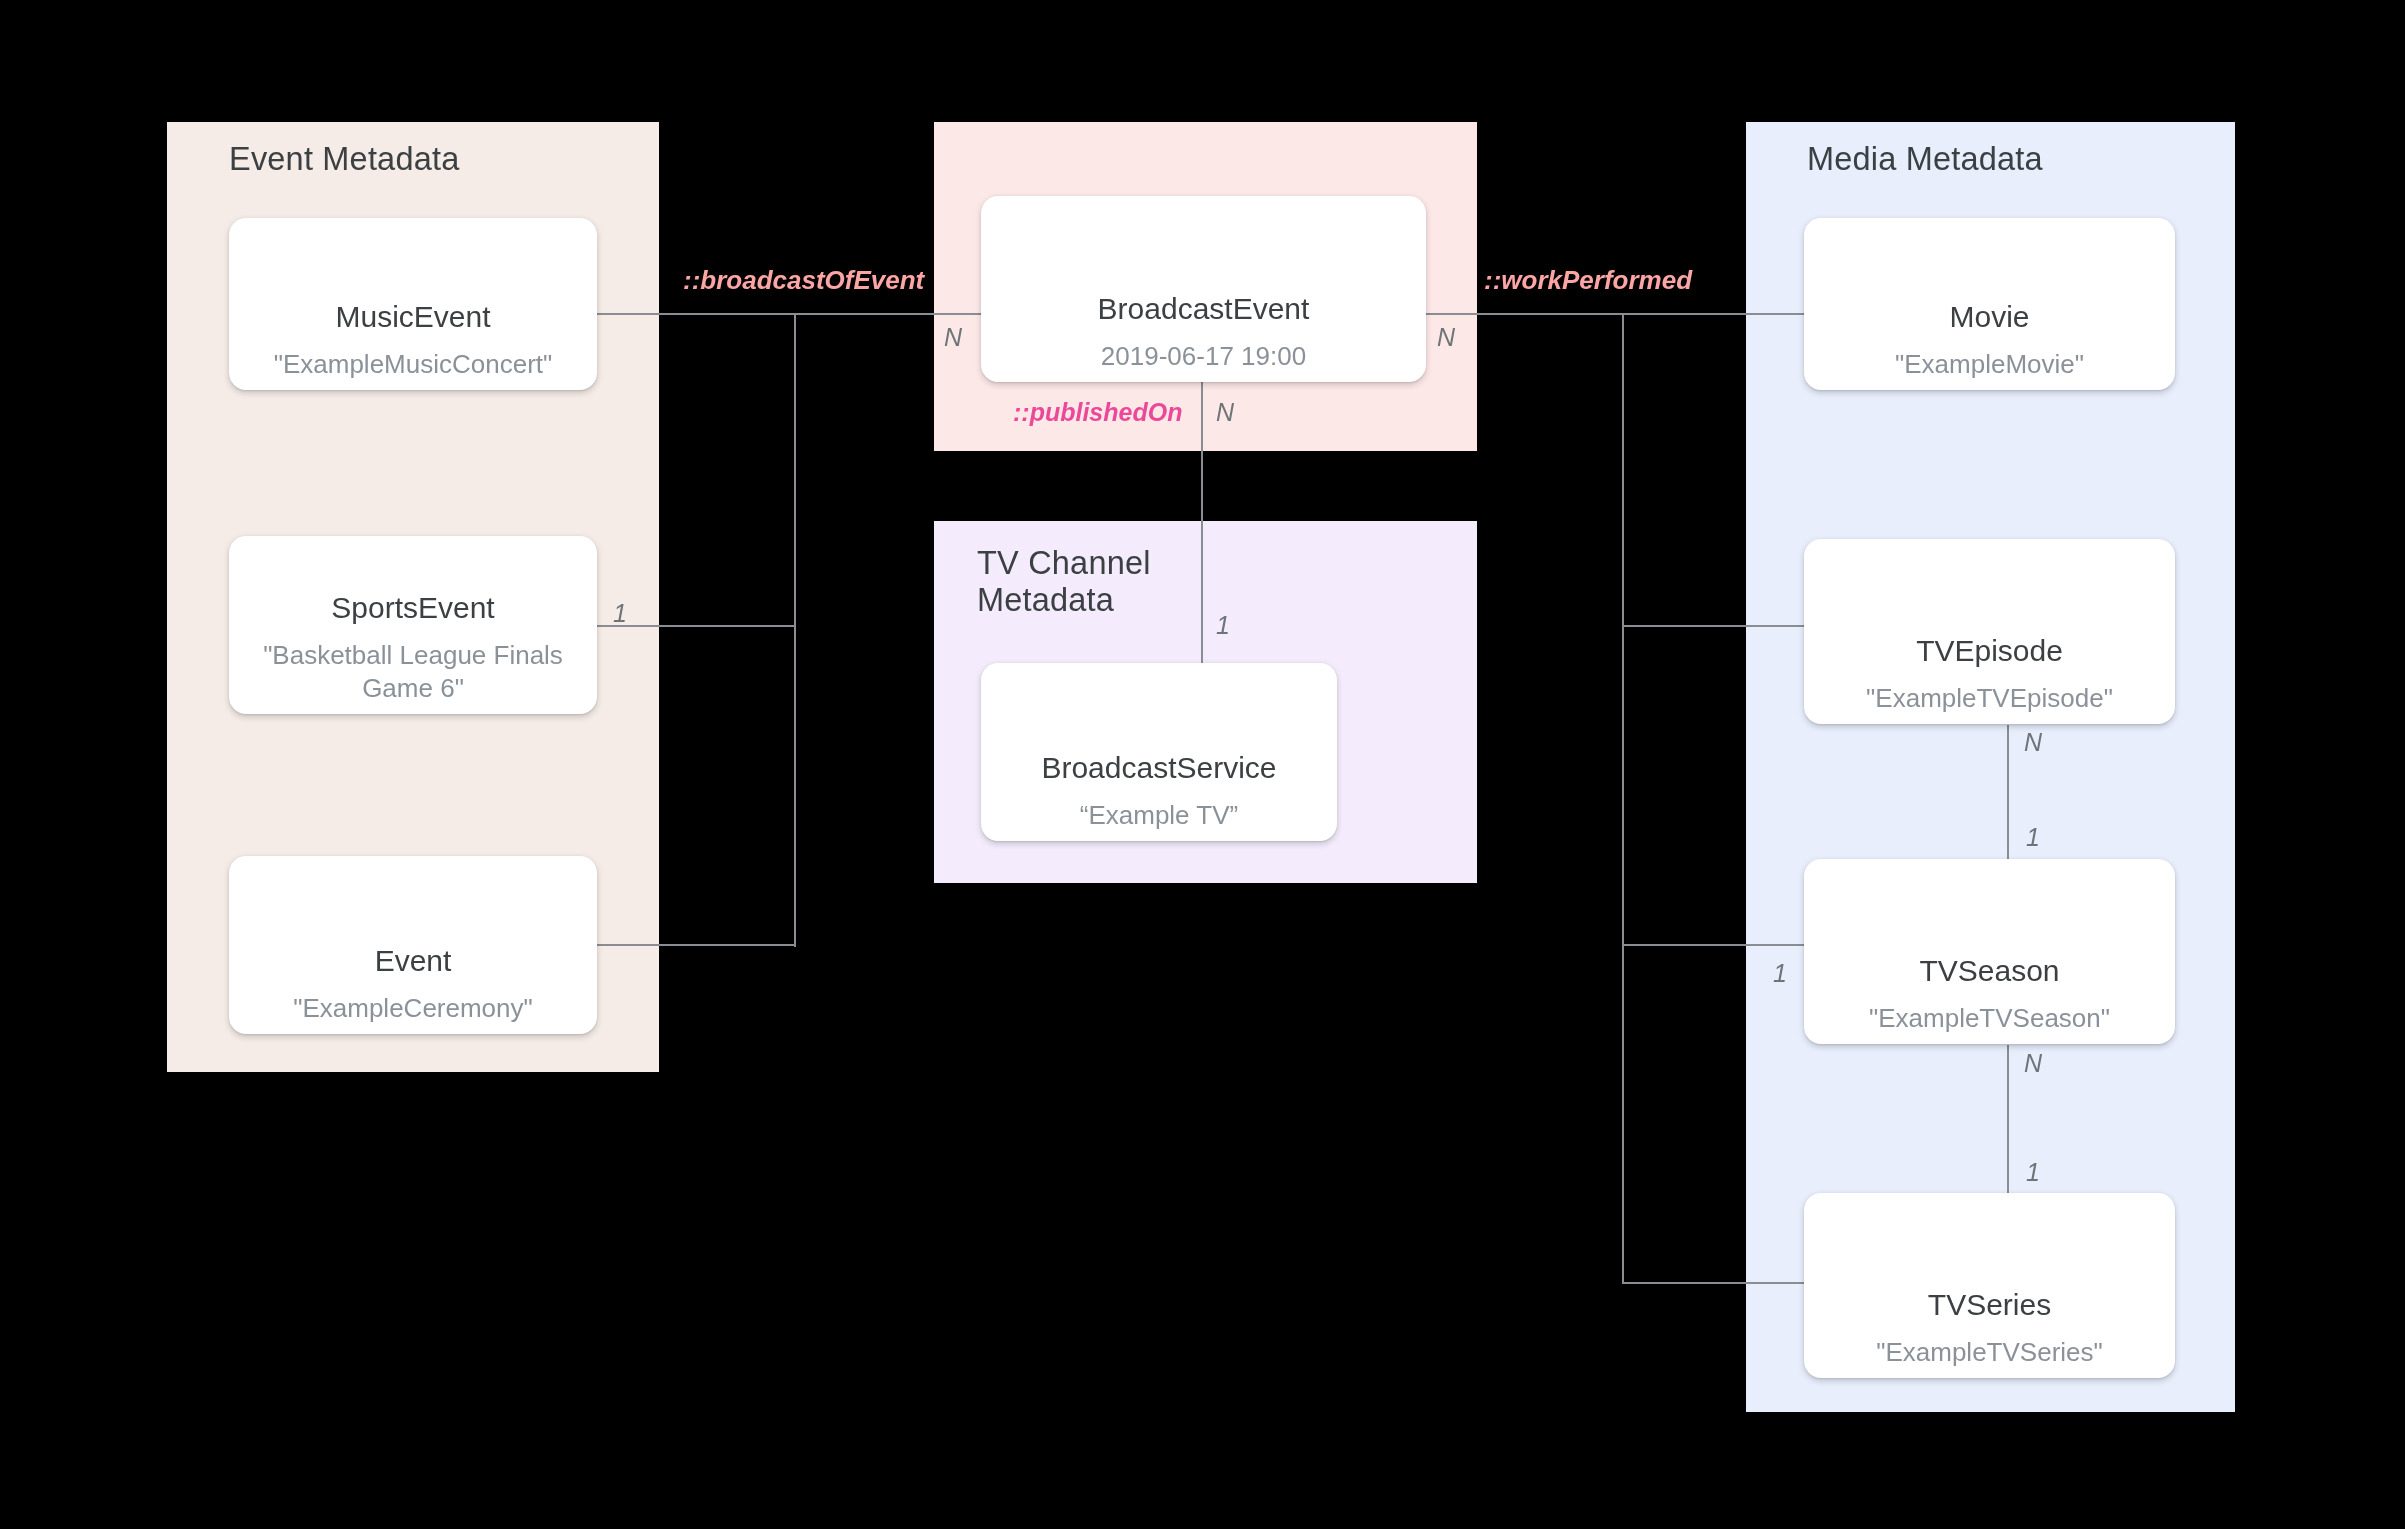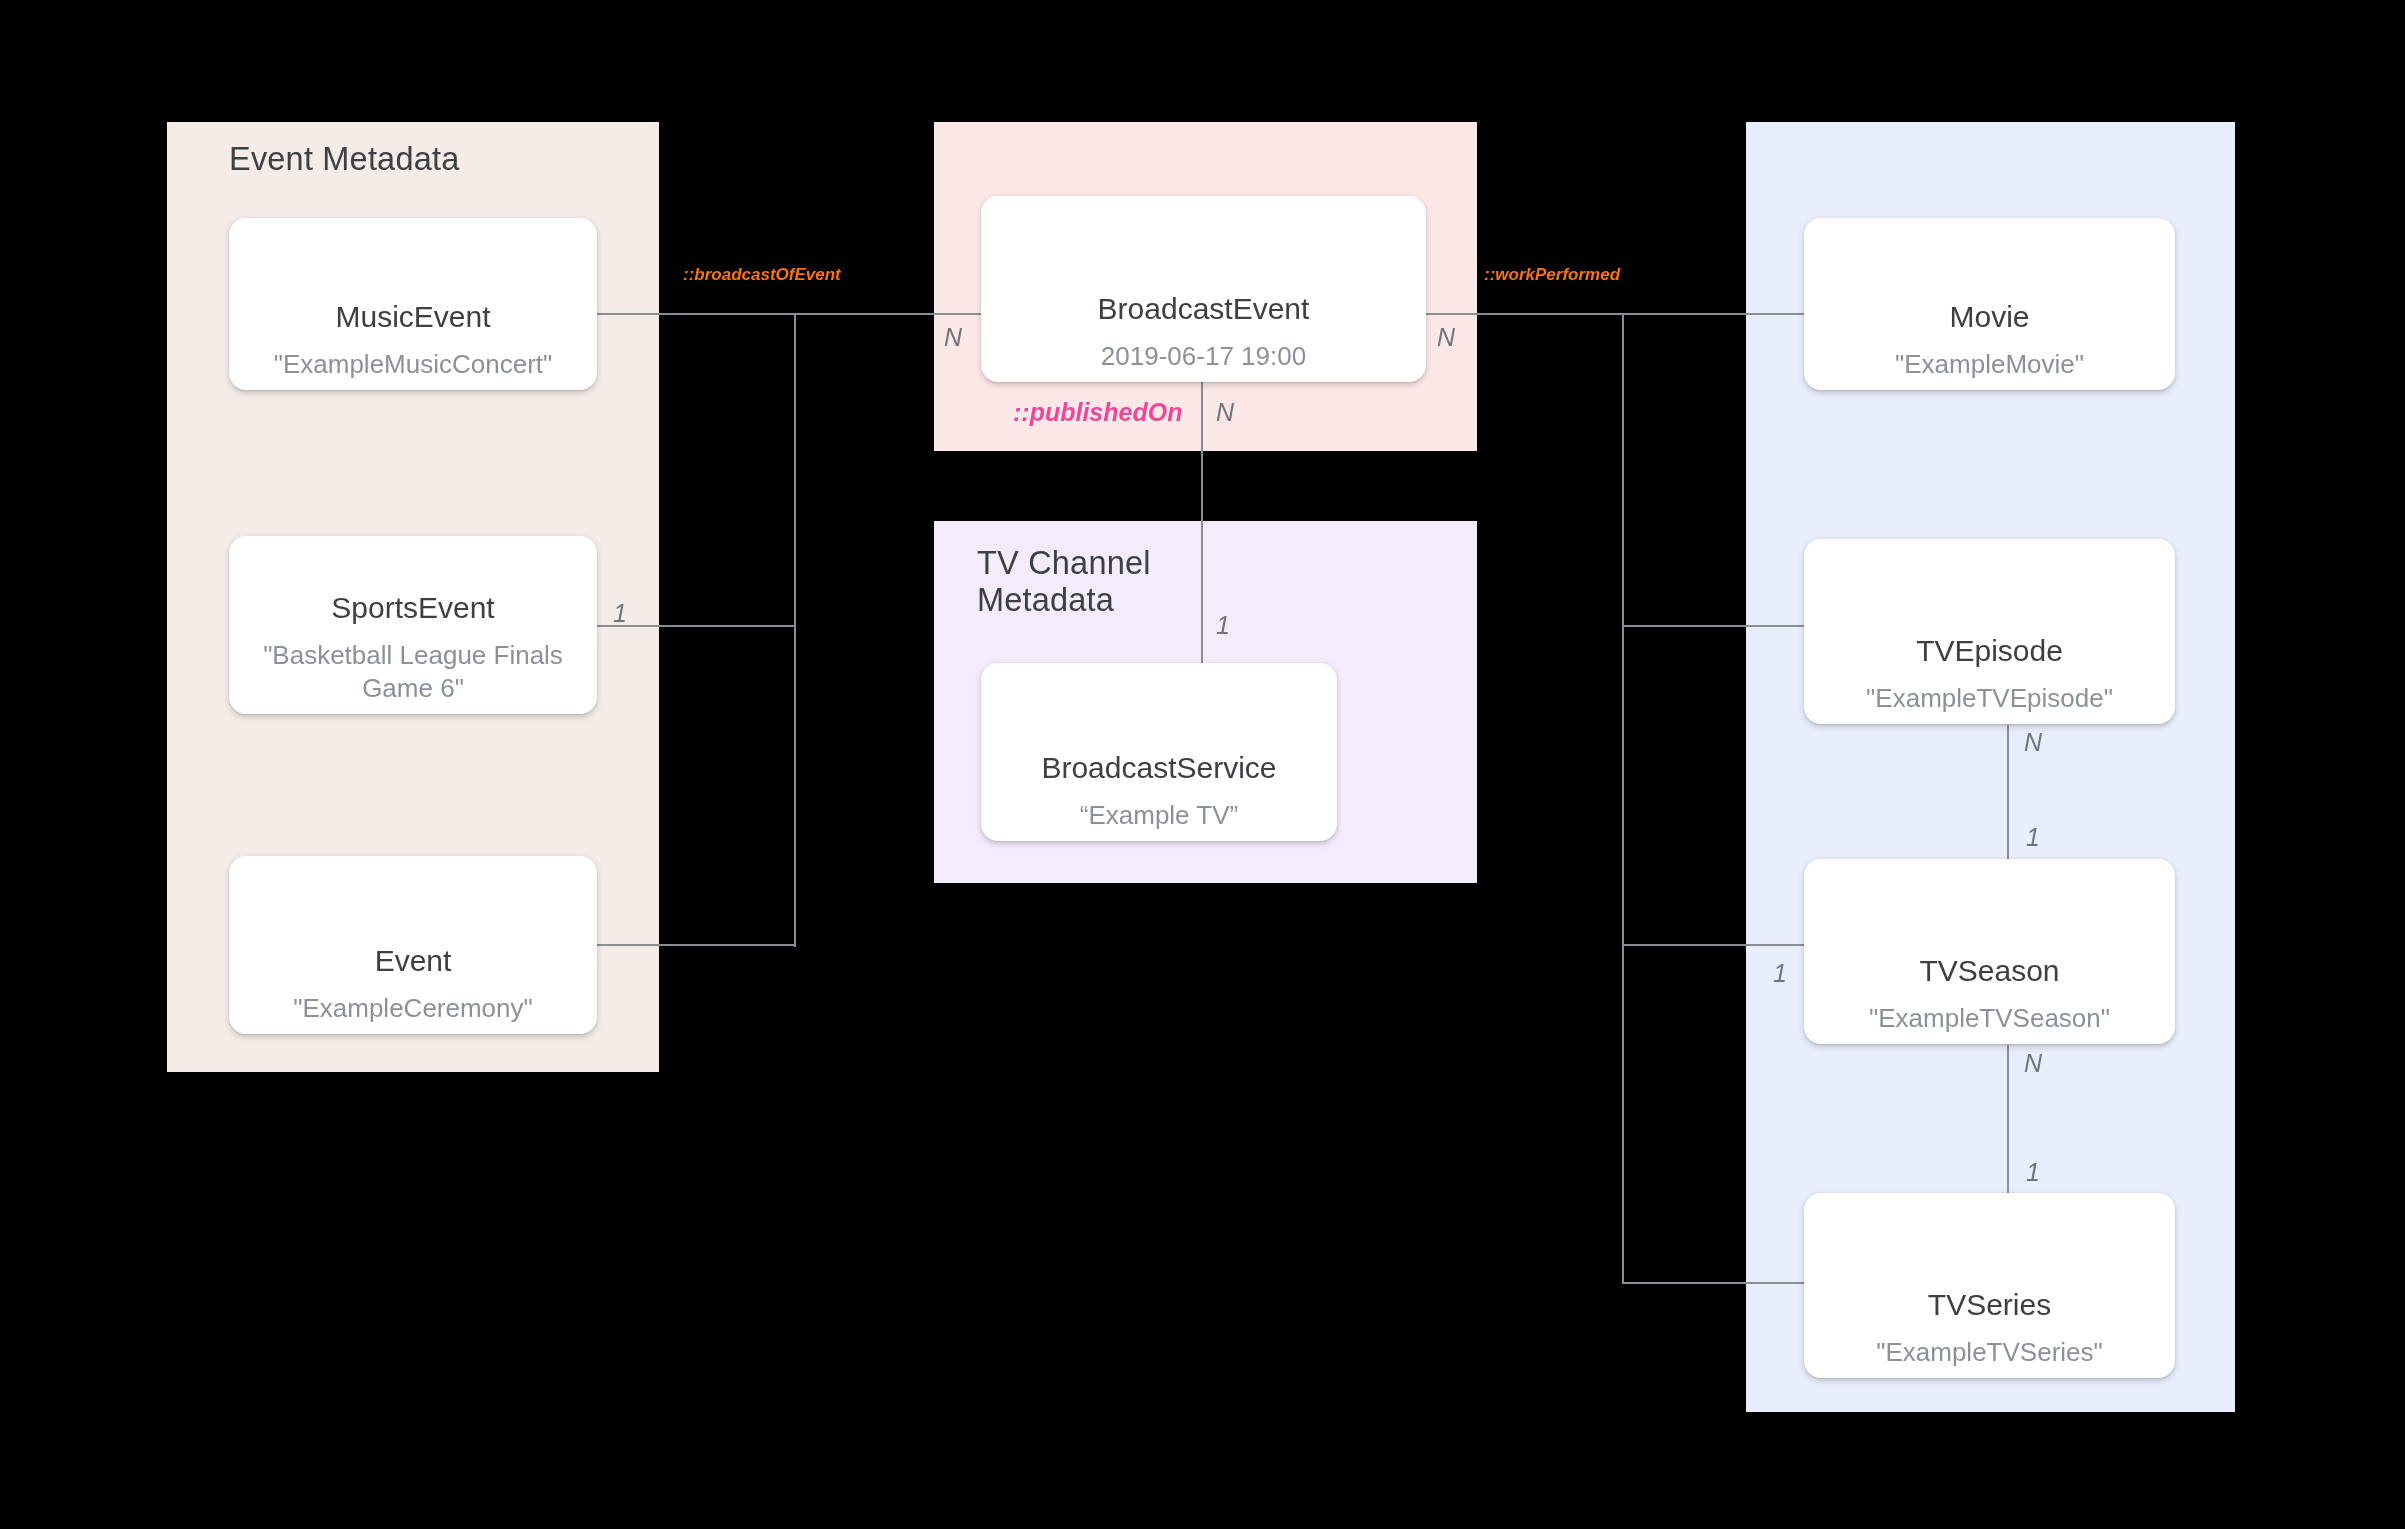--- a/index.html
+++ b/index.html
@@ -45,22 +45,22 @@
     font-size:26px;
     text-align:center;
     line-height:1.25;
   }
   
   .line-h{position:absolute;height:1.9px;background:#8a8d91;}
   .line-v{position:absolute;width:1.9px;background:#8a8d91;}
   
   .rel-label{
     position:absolute;
-    color:#f97316;
-    font-size:17px;
+    color:#fca5a5;
+    font-size:26px;
     font-style:italic;
     font-weight:bold;
     white-space:nowrap;
   }
   .card-label{
     position:absolute;
     color:#6f7478;
     font-size:25px;
     font-style:italic;
     white-space:nowrap;
@@ -78,20 +78,21 @@
   <div class="panel" style="left:934px;top:122px;width:543px;height:329px;background:#fde8e8;">
   </div>
 
   <div class="panel" style="left:934px;top:521px;width:543px;height:362px;background:#f4ecfc;">
   </div>
   <div class="panel-title" style="left:977px;top:545px;width:268px;">TV Channel
 Metadata</div>
 
   <div class="panel" style="left:1746px;top:122px;width:489px;height:1290px;background:#e8eefc;">
   </div>
+  <div class="panel-title" style="left:1807px;top:141px;width:401px;">Media Metadata</div>
 
   <div class="line-h" style="left:597px;top:313px;width:198px;"></div>
 
   <div class="line-h" style="left:597px;top:625px;width:198px;"></div>
 
   <div class="line-h" style="left:597px;top:944px;width:198px;"></div>
 
   <div class="line-v" style="left:794px;top:313px;height:634px;"></div>
 
   <div class="line-h" style="left:794px;top:313px;width:184px;"></div>

